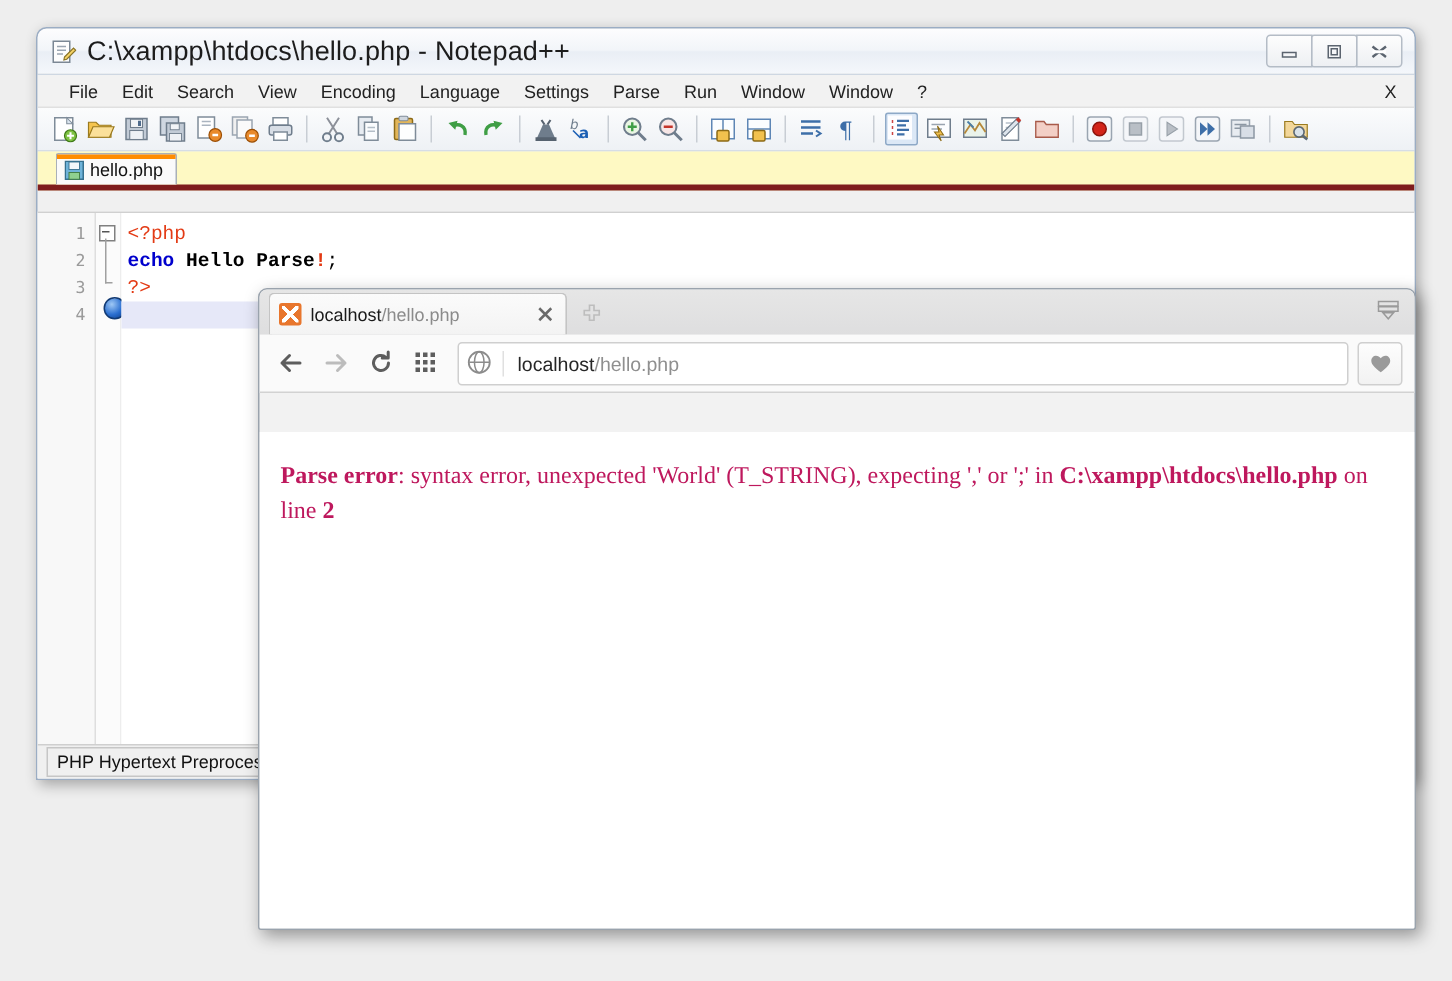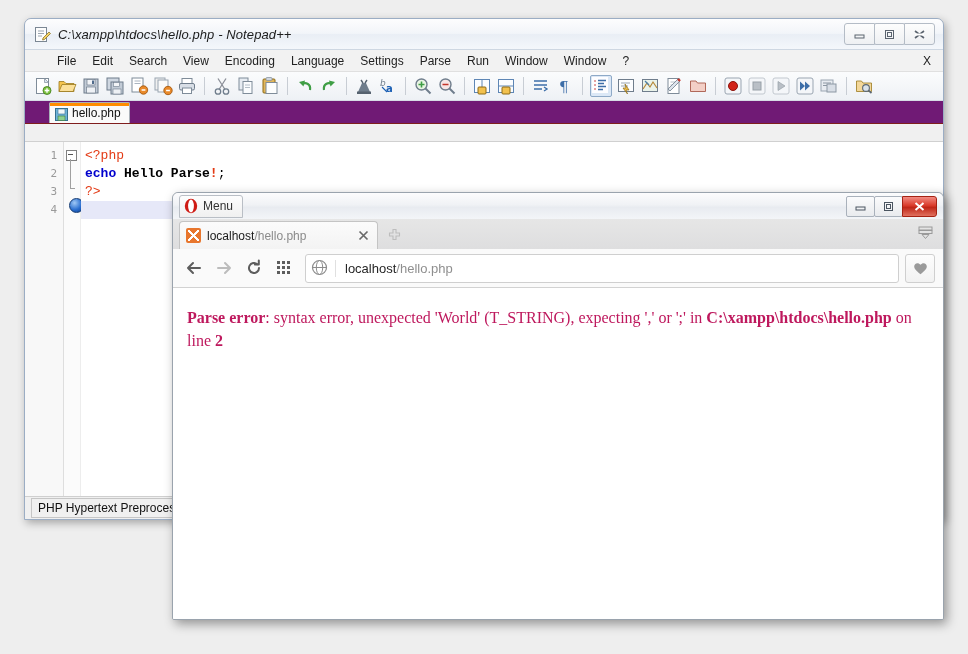--- a/index.html
+++ b/index.html
@@ -27,58 +27,57 @@
     border-bottom:1px solid #ced7e2;
     border-radius:6px 6px 0 0;
     position:relative;
     display:flex;align-items:center;
   }
   #npp-doc-icon{
     width:17px;height:17px;margin-left:9px;margin-right:7px;
     position:relative;flex:none;
   }
   #npp-title{
-    font-size:13px;color:#1c1c1c;letter-spacing:.1px;
+    font-size:18px;color:#1c1c1c;letter-spacing:.1px;
     white-space:nowrap;
-    font-style:italic;
   }
   .winbtns{position:absolute;right:8px;top:4px;display:flex;}
   .winbtn{
     width:29px;height:20px;
     border:1px solid #b4bcc6;
     background:linear-gradient(to bottom,#fdfdfd,#eef0f3);
     margin-left:-1px;
     display:flex;align-items:center;justify-content:center;
     font-size:11px;color:#4c5560;
     border-radius:2px;
   }
   .winbtn:first-child{border-radius:3px 0 0 3px;}
   .winbtn:last-child{border-radius:0 3px 3px 0;}
   
   #npp-menubar{
     height:21px;background:#f2f2f2;border-bottom:1px solid #e0e0e0;
-    display:flex;align-items:center;padding-left:24px;position:relative;
+    display:flex;align-items:center;padding-left:13px;position:relative;
   }
   .menu-item{
     font-size:12px;color:#222;padding:2px 8px;white-space:nowrap;cursor:default;
   }
   #npp-menu-close{position:absolute;right:12px;font-size:12px;color:#222;}
   
   #npp-toolbar{
     height:28px;
     background:linear-gradient(to bottom,#fbfcfd,#eef1f5);
     border-bottom:1px solid #d6dde6;
     display:flex;align-items:center;padding-left:6px;
   }
   .tb-icon{width:20px;height:20px;margin:0 2px;position:relative;flex:none;}
   .tb-sep{width:1px;height:18px;background:#c8cdd4;margin:0 5px;flex:none;}
   
   #npp-tabbar{
-    height:22px;background:#701a75;padding-left:24px;
-    border-bottom:1px solid #7f1d1d;display:flex;align-items:flex-end;
+    height:22px;background:#fef9c3;padding-left:12px;
+    border-bottom:4px solid #7f1d1d;display:flex;align-items:flex-end;
   }
   #npp-tab{
     height:20px;background:#fafafa;
     border:1px solid #a9b0b8;border-bottom:none;
     border-radius:2px 2px 0 0;
     display:flex;align-items:center;padding:0 8px 0 5px;
     position:relative;
   }
   #npp-tab:before{
     content:"";position:absolute;left:0;right:0;top:0;height:3px;
@@ -565,49 +564,20 @@
     </div>
   </div>
 
   <div id="npp-status">
     <span class="status-cell" style="width:140px;">PHP Hypertext Preprocess</span>
   </div>
 </div>
 
 <div id="browser-window">
 
-  <div id="br-titlebar">
-    <div id="opera-menu-btn">
-      <span id="opera-logo">
-        <svg width="16" height="16" viewBox="0 0 16 16">
-          <ellipse cx="8" cy="8" rx="6.2" ry="7.2" fill="#cf1b14"></ellipse>
-          <ellipse cx="8" cy="8" rx="2.9" ry="6.4" fill="#ffffff"></ellipse>
-        </svg>
-      </span>
-      <span id="opera-menu-label">Menu</span>
-    </div>
-    <div class="br-winbtns">
-      <div class="br-winbtn">
-        <svg width="11" height="11">
-            <rect x="1" y="6" width="9" height="3" fill="none" stroke="#4a5460"></rect>
-          </svg>
-      </div>
-      <div class="br-winbtn">
-        <svg width="11" height="11">
-            <rect x="1.5" y="1.5" width="8" height="8" fill="none" stroke="#4a5460"></rect>
-            <rect x="3.5" y="3.5" width="4" height="4" fill="none" stroke="#4a5460"></rect>
-          </svg>
-      </div>
-      <div class="br-winbtn close">
-        <svg width="13" height="11">
-            <path d="M2.5 2 L10.5 9 M10.5 2 L2.5 9" stroke="#ffffff" stroke-width="2" fill="none"></path>
-          </svg>
-      </div>
-    </div>
-  </div>
 
   <div id="br-tabstrip">
     <div id="br-tab">
       <span id="br-favicon"></span>
       <span id="br-tab-title"><span>localhost</span><span class="dim">/hello.php</span></span>
       <span id="br-tab-close">
         <svg width="11" height="11">
             <path d="M1.5 1.5 L9.5 9.5 M9.5 1.5 L1.5 9.5" stroke="#6a6a6a" stroke-width="1.7" fill="none"></path>
           </svg>
       </span>

